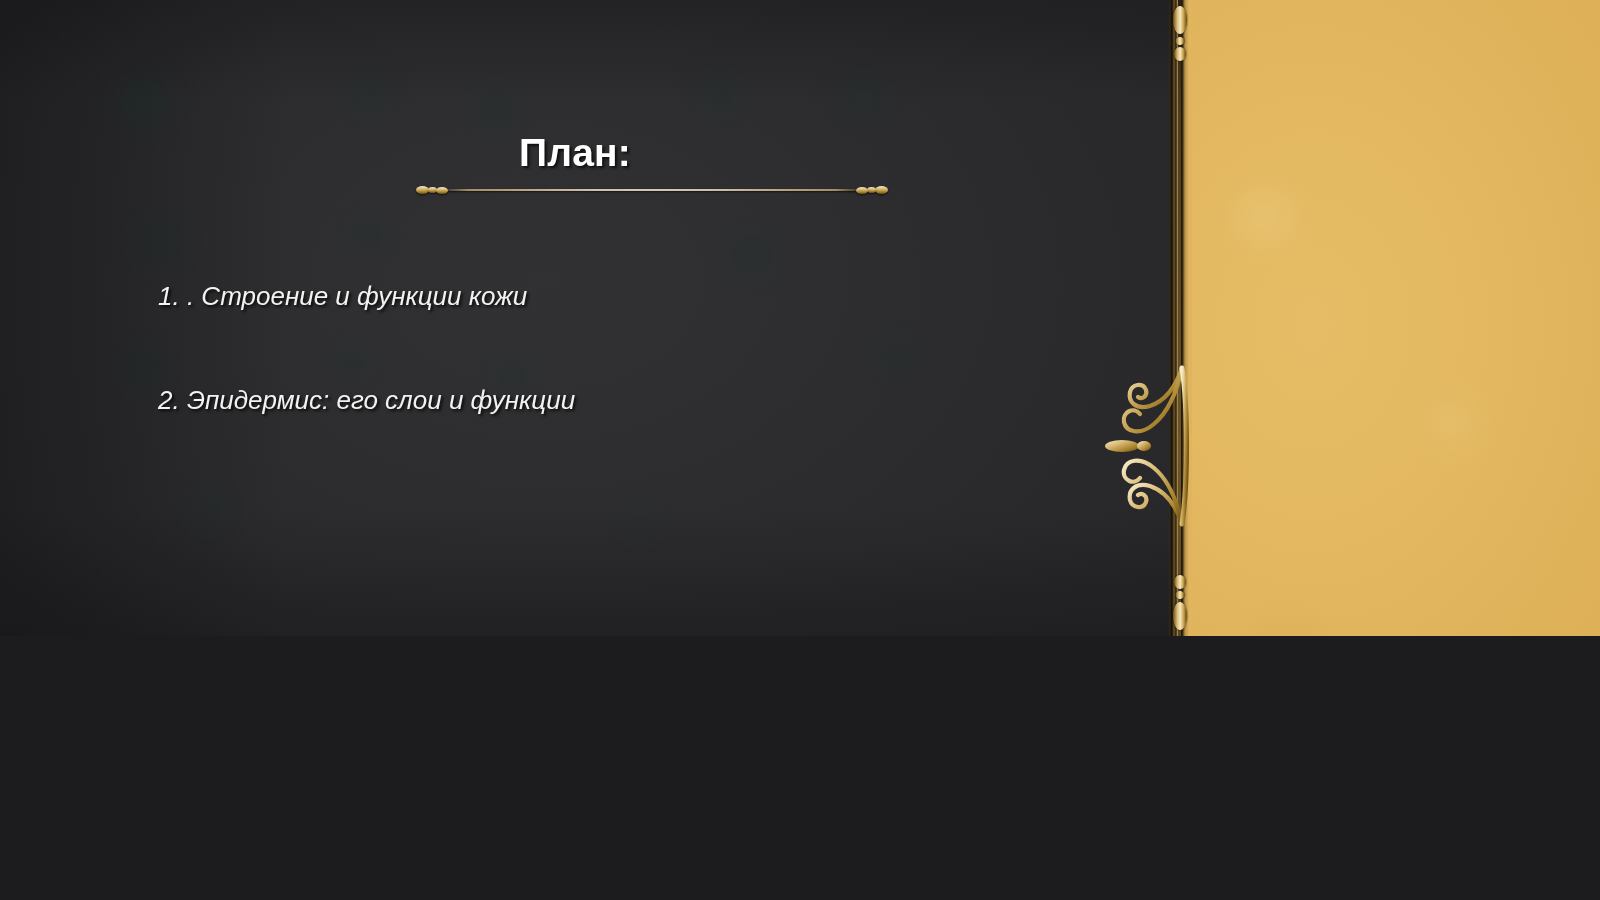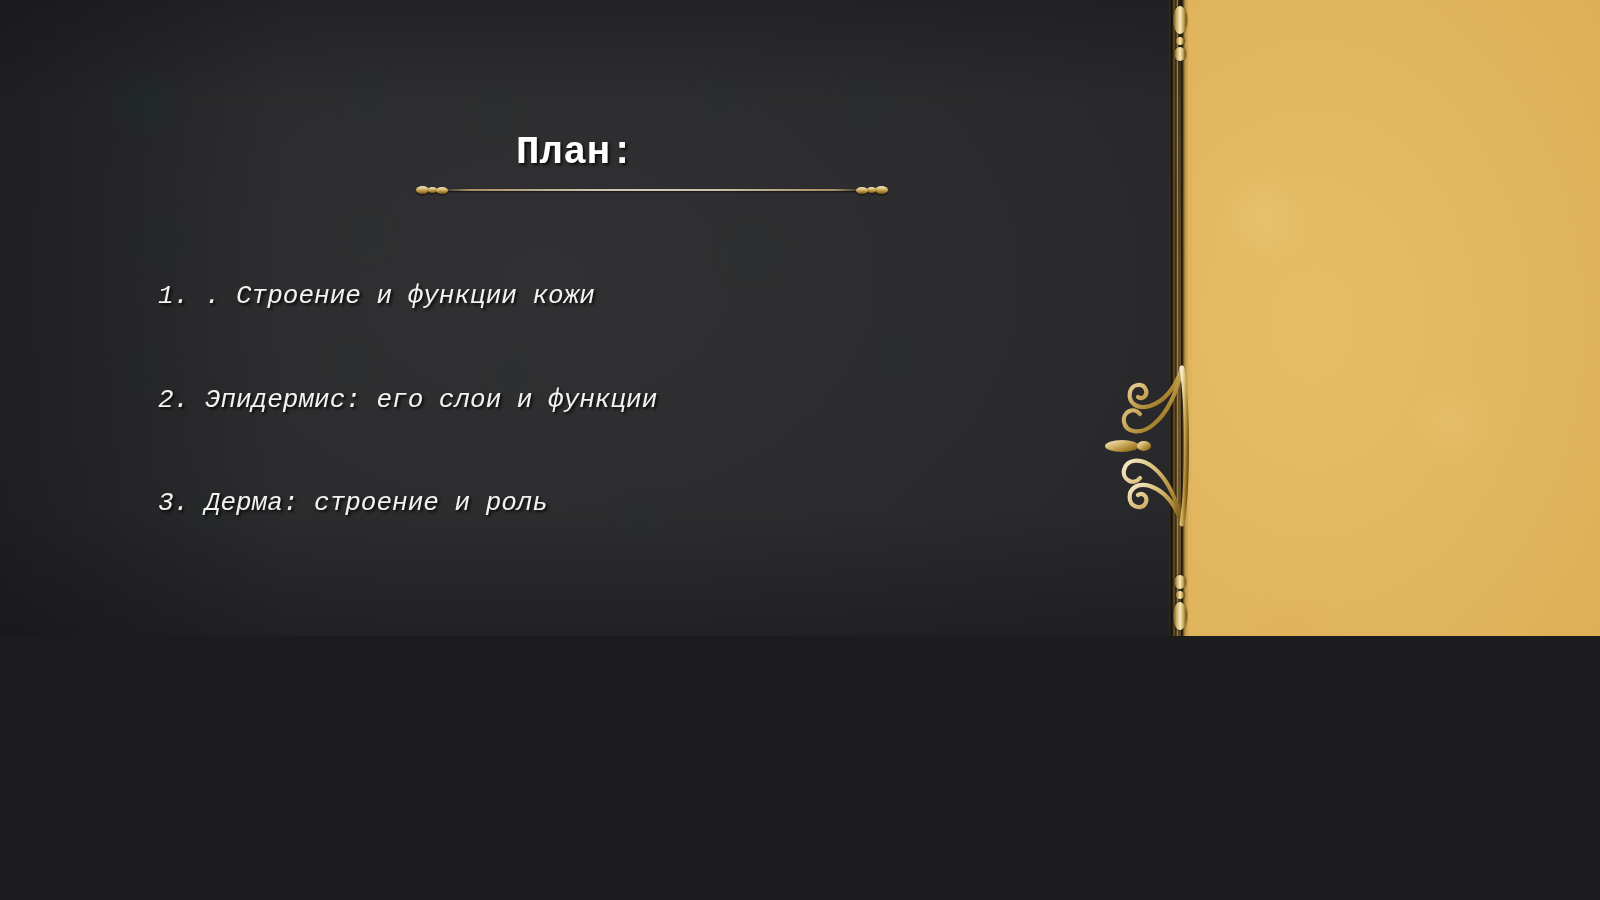--- a/index.html
+++ b/index.html
@@ -6,21 +6,21 @@
     margin: 0;
     padding: 0;
     background: #1c1c1e;
   }
   #slide {
     position: relative;
     width: 1600px;
     height: 636px;
     overflow: hidden;
     background: #0f766e;
-    font-family: Liberation Mono, monospace;
+    font-family: Liberation Sans, sans-serif;
     user-select: none;
   }
 
   
   .bg-base {
     position: absolute;
     inset: 0;
     background:
       radial-gradient(ellipse 900px 620px at 34% 44%, #313133 0%, #2b2b2d 55%, #252527 100%),
       #2b2b2d;
@@ -241,21 +241,20 @@
     <div class="tip right">
       <div class="spindle s1"></div>
       <div class="spindle s2"></div>
       <div class="spindle s3"></div>
     </div>
   </div>
 
   <div class="plan-list">
     <div class="plan-item">1. . Строение и функции кожи</div>
     <div class="plan-item">2. Эпидермис: его слои и функции</div>
-    <div class="plan-item">3. Дерма: строение и роль</div>
   </div>
 
   <div class="rule" id="footer-rule">
     <div class="bar"></div>
     <div class="tip left">
       <div class="spindle s1"></div>
       <div class="spindle s2"></div>
       <div class="spindle s3"></div>
     </div>
     <div class="tip right">

